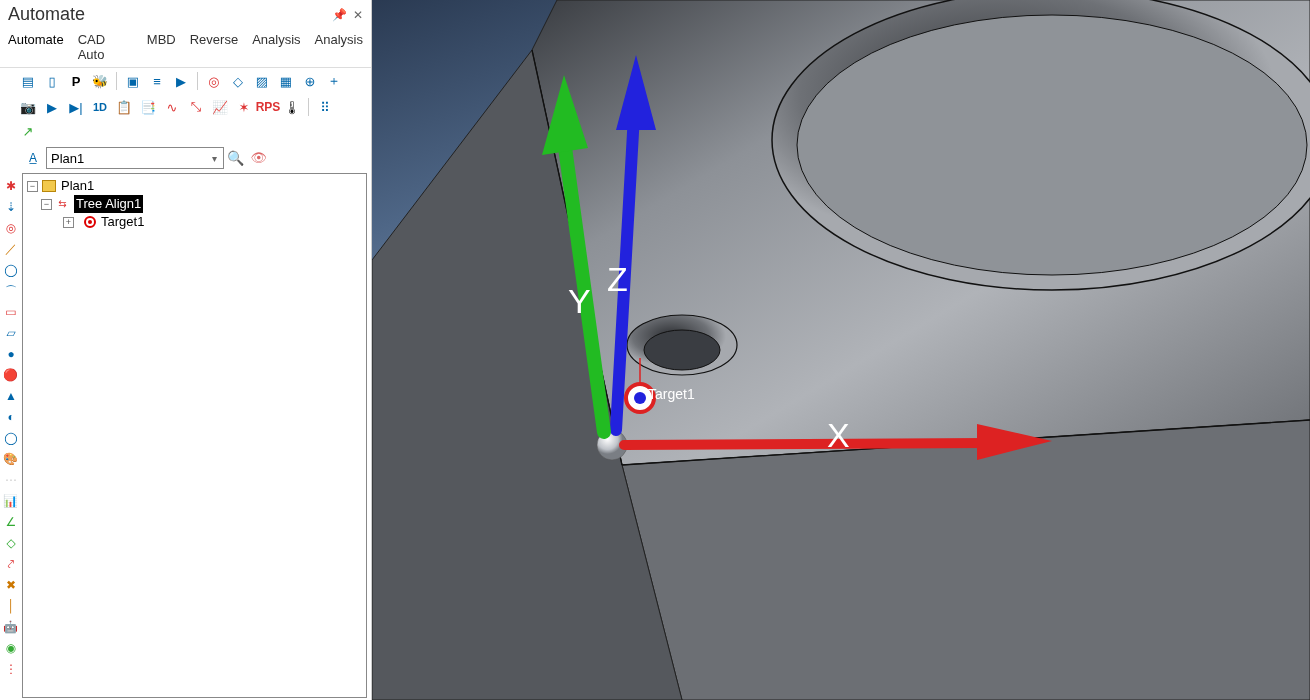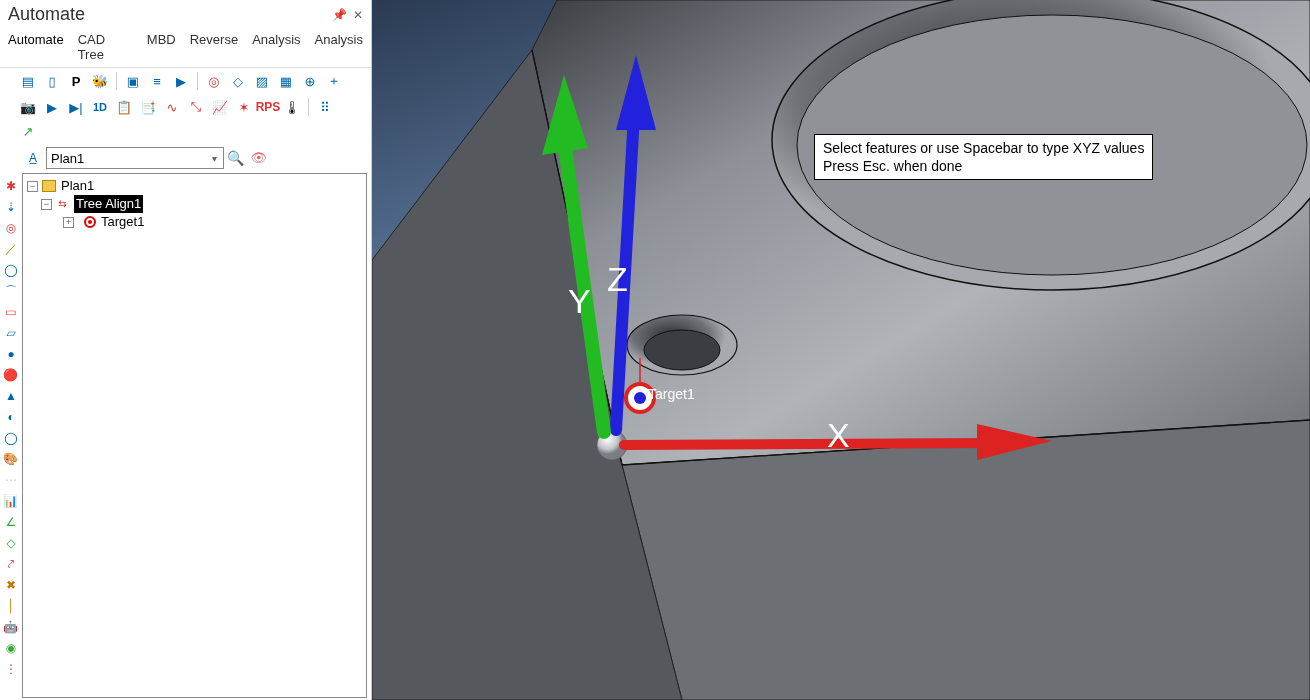--- a/index.html
+++ b/index.html
@@ -62,21 +62,21 @@
     <div class="panel-header">
       <div class="panel-title">Automate</div>
       <div class="panel-controls">
         <span>📌</span>
         <span>✕</span>
       </div>
     </div>
 
     <div class="panel-tabs">
       <div class="tab active">Automate</div>
-      <div class="tab">CAD Tree</div>
+      <div class="tab">CAD Auto</div>
       <div class="tab">MBD</div>
       <div class="tab">Reverse</div>
       <div class="tab">Analysis</div>
       <div class="tab">Analysis</div>
     </div>
 
     <div class="toolbar-row">
       <div class="tb-icon" style="color:#06a">▤</div>
       <div class="tb-icon" style="color:#06a">▯</div>
       <div class="tb-icon" style="color:#000;font-weight:bold">P</div>
@@ -219,23 +219,19 @@
 
       <line x1="232" y1="432" x2="192" y2="140" stroke="#2b2" stroke-width="14" stroke-linecap="round"></line>
       <polygon points="170,155 192,75 216,148" fill="#2b2"></polygon>
 
       <line x1="268" y1="395" x2="268" y2="358" stroke="#d22" stroke-width="1.5"></line>
       <circle cx="268" cy="398" r="14" fill="#fff" stroke="#d22" stroke-width="4"></circle>
       <circle cx="268" cy="398" r="6" fill="#22d"></circle>
     </svg>
 
 
-    <div class="hint-box">
-      <div>Select features or use Spacebar to type XYZ values</div>
-      <div>Press Esc. when done</div>
-    </div>
 
     <div class="axis-label" style="top:260px; left:235px">Z</div>
     <div class="axis-label" style="top:282px; left:196px">Y</div>
     <div class="axis-label" style="top:416px; left:455px">X</div>
     <div class="target-label" style="top:386px; left:276px">Target1</div>
   </div>
 </div>
 
 </body></html>

